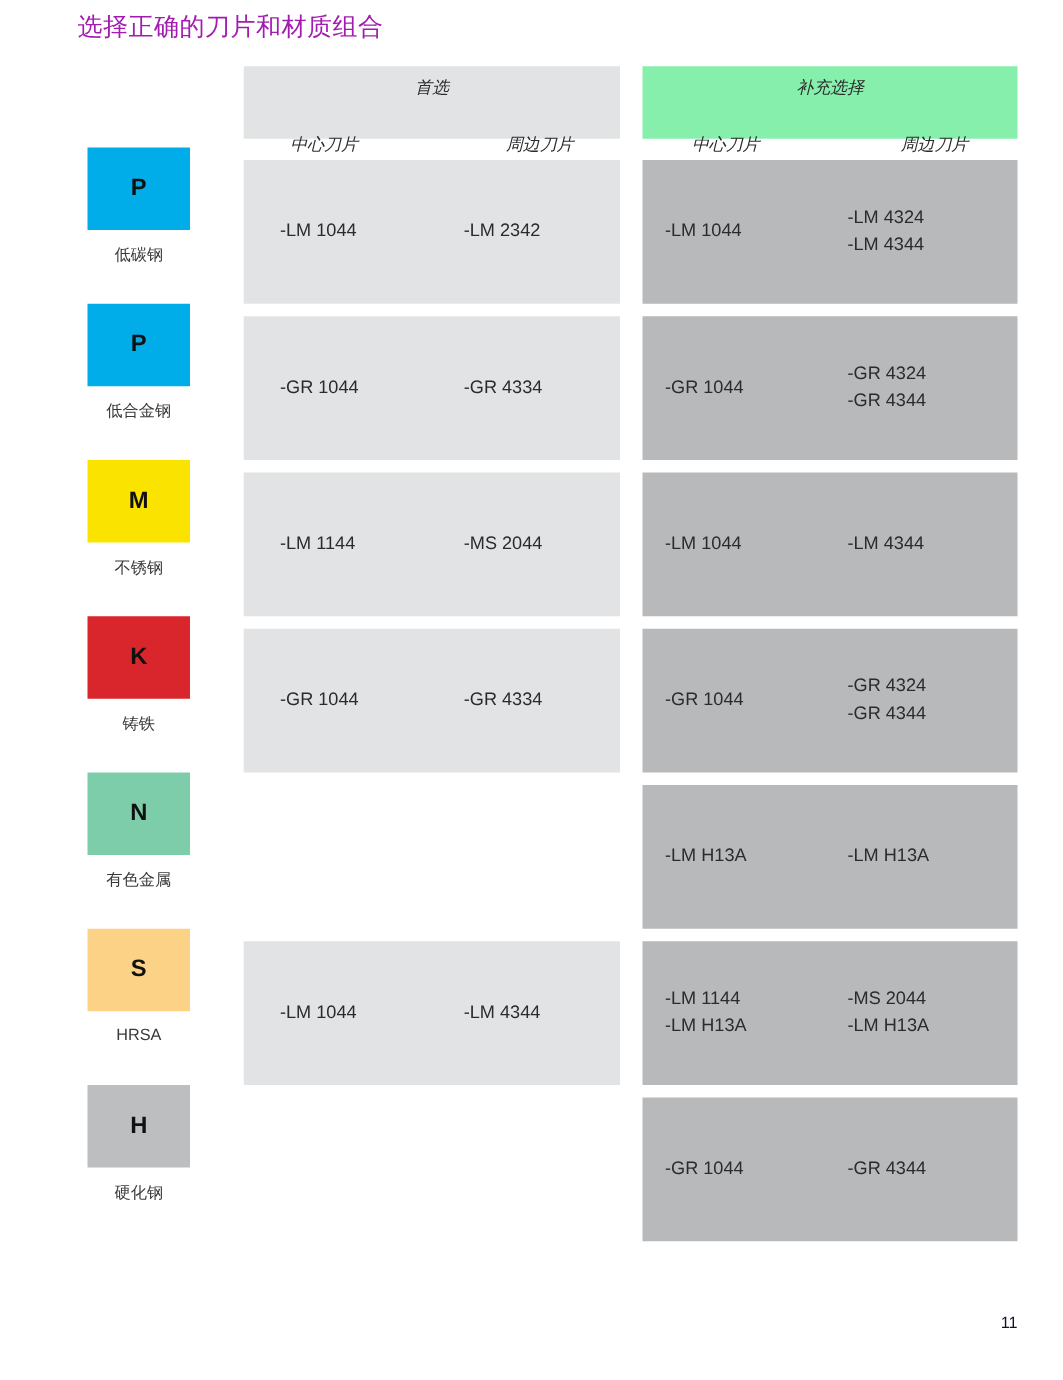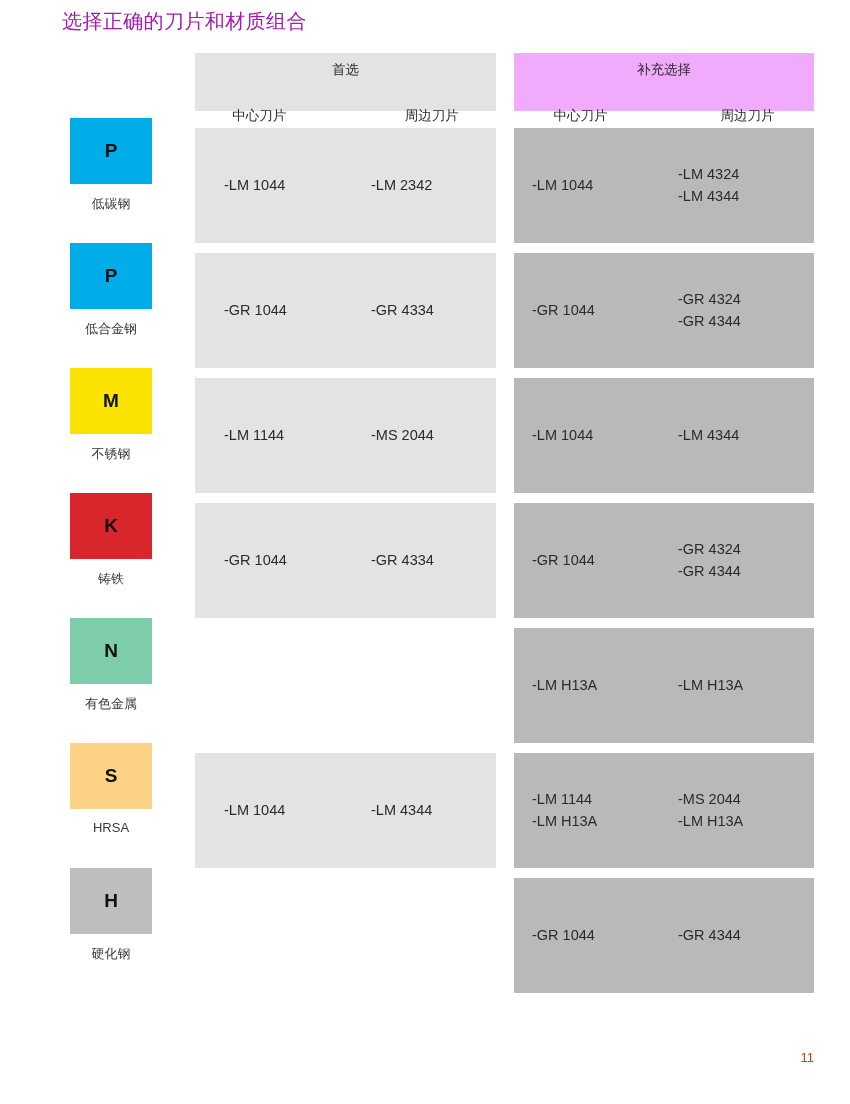--- a/index.html
+++ b/index.html
@@ -28,29 +28,30 @@
     letter-spacing: 0.4px;
   }
 
   
   .header-row {
     position: absolute;
     left: 0;
     top: 53px;
     width: 850px;
     height: 58px;
+    font-style: italic;
   }
 
   .hdr-group {
     position: absolute;
     top: 0;
     height: 58px;
   }
   .hdr-group.primary   { left: 195px; width: 301px; background: #e2e3e4; }
-  .hdr-group.secondary { left: 514px; width: 300px; background: #f0abfc; }
+  .hdr-group.secondary { left: 514px; width: 300px; background: #86efac; }
 
   .hdr-group-title {
     position: absolute;
     top: 8px;
     left: 0;
     width: 100%;
     text-align: center;
     font-size: 13.5px;
     color: #2b2b2b;
   }
@@ -134,21 +135,21 @@
   .panel.secondary .cell:last-child  { padding-left: 10px; }
 
   .cell .ln { display: block; }
 
   
   .page-number {
     position: absolute;
     right: 36px;
     top: 1050px;
     font-size: 13px;
-    color: #c2410c;
+    color: #0f172a;
   }
 </style>
 </head>
 <body>
 
 <h1 class="page-title">选择正确的刀片和材质组合</h1>
 
 <div class="header-row">
 
   <div class="hdr-group primary">

